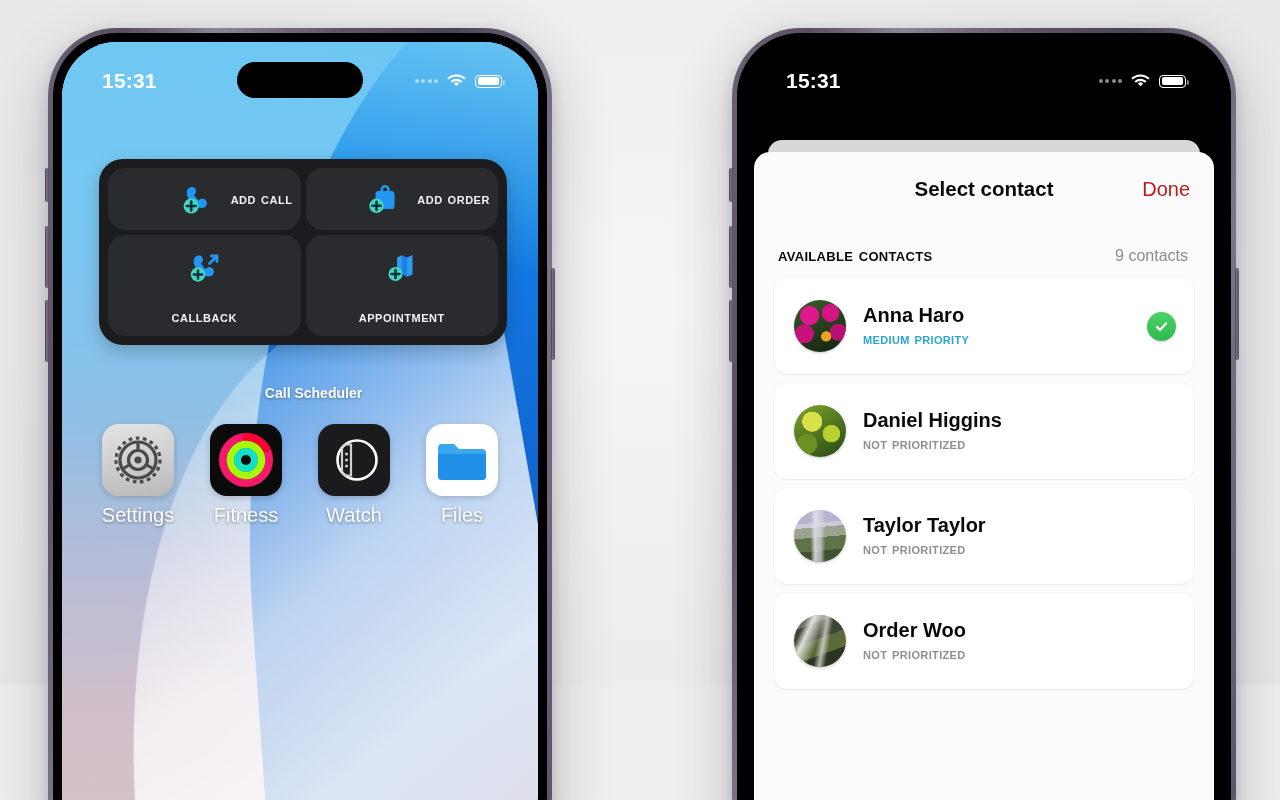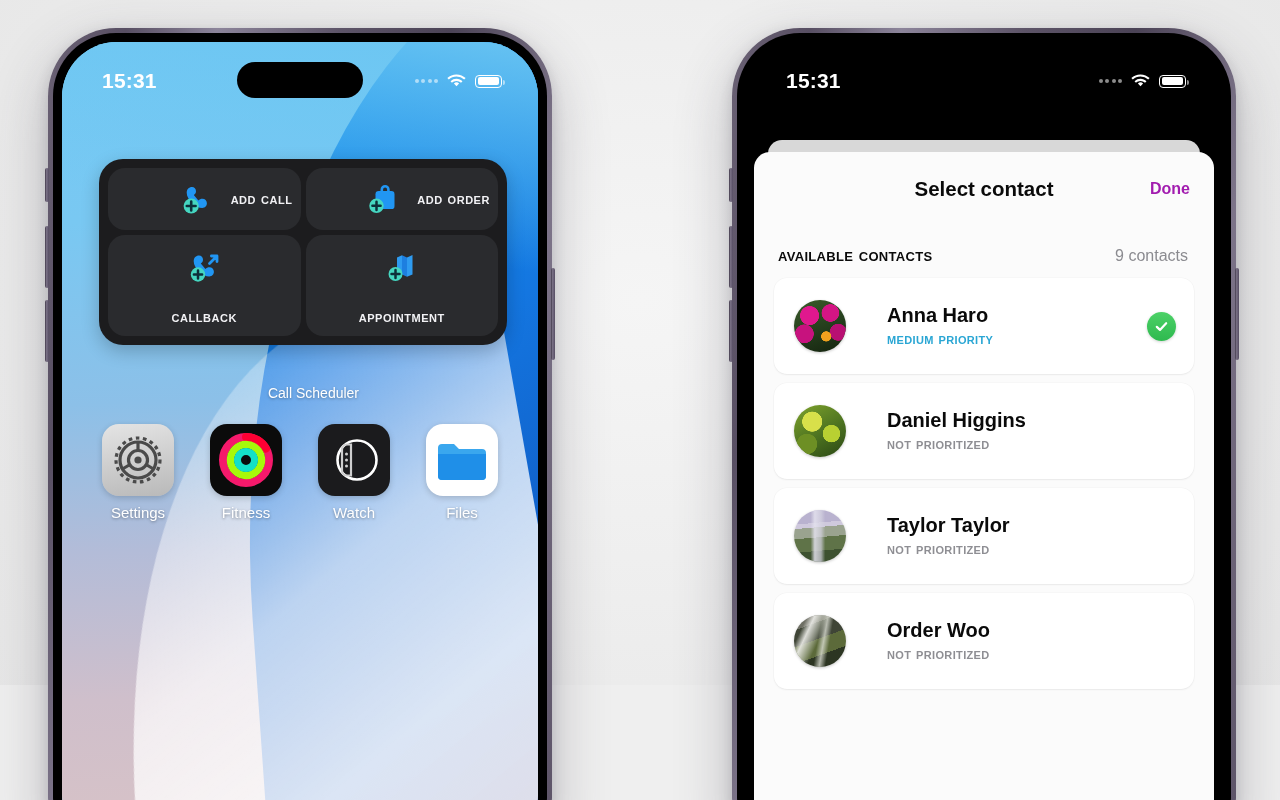--- a/index.html
+++ b/index.html
@@ -120,37 +120,37 @@
   .w-tile.stacked { flex-direction:column; gap:19px; padding:12px 8px 10px; }
   .w-label {
     color:#f2f2f5; font-size:15.5px; font-weight:700;
     font-variant:small-caps; text-transform:lowercase;
     letter-spacing:.55px; white-space:nowrap;
   }
   .w-ico { width:42px; height:42px; flex:none; position:relative; }
   .w-ico svg { display:block; width:100%; height:100%; }
   .widget-title {
     position:absolute; left:0; right:9px; top:343px; text-align:center;
-    color:#fff; font-size:14px; font-weight:400; z-index:5;
+    color:#fff; font-size:14px; font-weight:700; z-index:5;
     text-shadow:0 1px 3px rgba(0,0,0,.35);
     margin-left:36px;
   }
 
   
   .apps {
     position:absolute; left:22px; right:22px; top:382px;
     display:grid; grid-template-columns:repeat(4,1fr); z-index:5;
   }
   .app { display:flex; flex-direction:column; align-items:center; gap:8px; }
   .app-tile {
     width:72px; height:72px; border-radius:17px; overflow:hidden; position:relative;
     box-shadow:0 2px 6px rgba(0,0,0,.18);
   }
   .app-name {
-    color:#fff; font-size:15px; font-weight:500;
+    color:#fff; font-size:20px; font-weight:500;
     text-shadow:0 1px 3px rgba(0,0,0,.40);
   }
   .ic-settings { background:linear-gradient(170deg,#e4e4e4,#b9b9b9); }
   .ic-fitness  { background:#0b0b0b; }
   .ic-watch    { background:#1b1b1d; }
   .ic-files    { background:#fff; }
 
   
   .sheet-back {
     position:absolute; left:22px; right:22px; top:98px; height:70px;
@@ -160,21 +160,21 @@
     position:absolute; left:8px; right:8px; top:110px; bottom:-20px;
     background:#fbfbfb; border-radius:16px; z-index:4; overflow:hidden;
   }
   .sheet-head {
     position:relative; height:74px;
     display:flex; align-items:center; justify-content:center;
   }
   .sheet-title { font-size:20.5px; font-weight:600; color:#0a0a0a; }
   .done-btn {
     position:absolute; right:24px; top:50%; transform:translateY(-50%);
-    font-size:16px; font-weight:700; color:#a21caf; cursor:pointer;
+    font-size:20px; font-weight:400; color:#b91c1c; cursor:pointer;
   }
   .list-head {
     display:flex; align-items:baseline; justify-content:space-between;
     padding:18px 26px 12px 24px;
   }
   .list-head .lbl {
     font-size:19px; font-weight:800; color:#0a0a0a;
     font-variant:small-caps; text-transform:lowercase; letter-spacing:.3px;
   }
   .list-head .cnt { font-size:16px; color:#8b8b90; }
@@ -183,21 +183,21 @@
     background:#fff; border-radius:13px; height:96px;
     display:flex; align-items:center; padding:0 18px 0 20px; gap:17px;
     box-shadow:0 1px 2px rgba(0,0,0,.06), 0 0 0 .5px rgba(0,0,0,.035);
     cursor:pointer;
   }
   .avatar {
     width:52px; height:52px; border-radius:50%; flex:none;
     overflow:hidden; position:relative; box-shadow:0 1px 3px rgba(0,0,0,.22);
   }
   .av-inner { position:absolute; inset:0; }
-  .row-text { flex:1; min-width:0; display:flex; flex-direction:column; gap:3px;margin-left:24px; }
+  .row-text { flex:1; min-width:0; display:flex; flex-direction:column; gap:3px; }
   .row-name { font-size:20px; font-weight:700; color:#0a0a0a; line-height:1.15; }
   .row-sub {
     font-size:16px; font-weight:600; line-height:1.15;
     font-variant:small-caps; text-transform:lowercase; letter-spacing:.35px;
   }
   .sub-med { color:#2aa6d4; }
   .sub-not { color:#8e8e93; }
   .check {
     width:29px; height:29px; border-radius:50%; flex:none;
     background:linear-gradient(180deg,#4cd167,#2eb94f);

